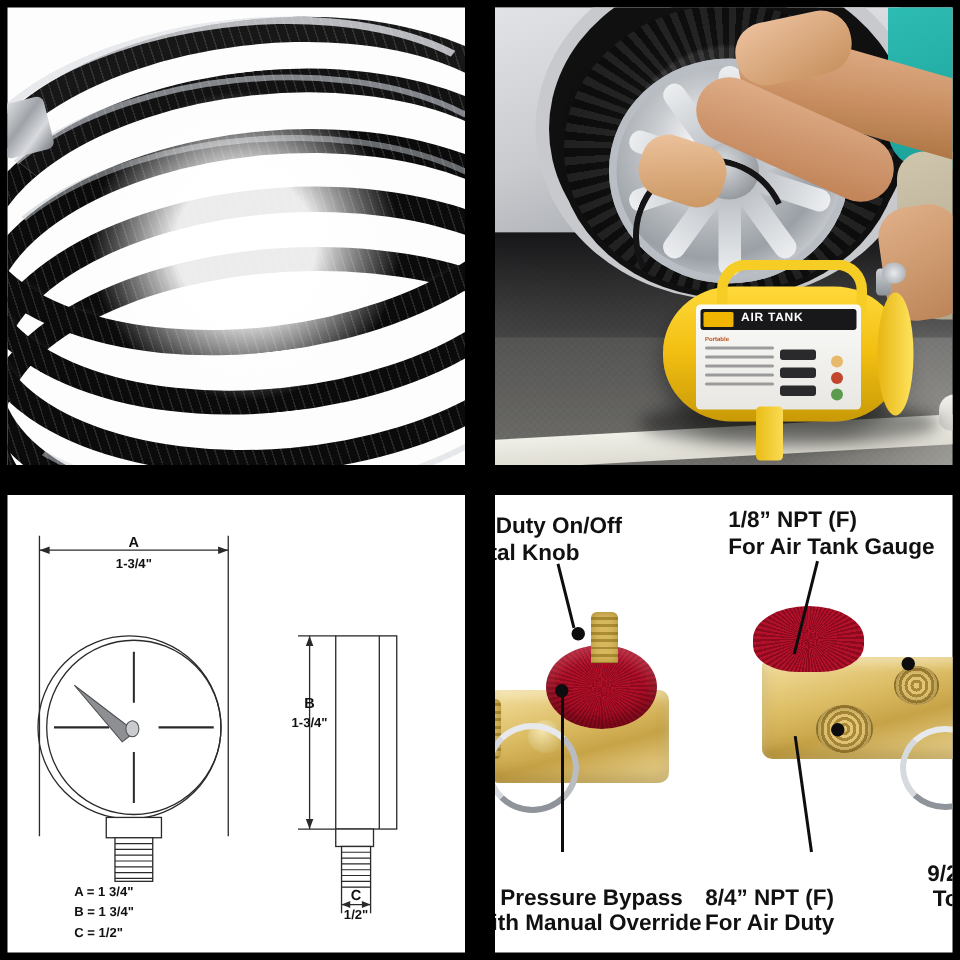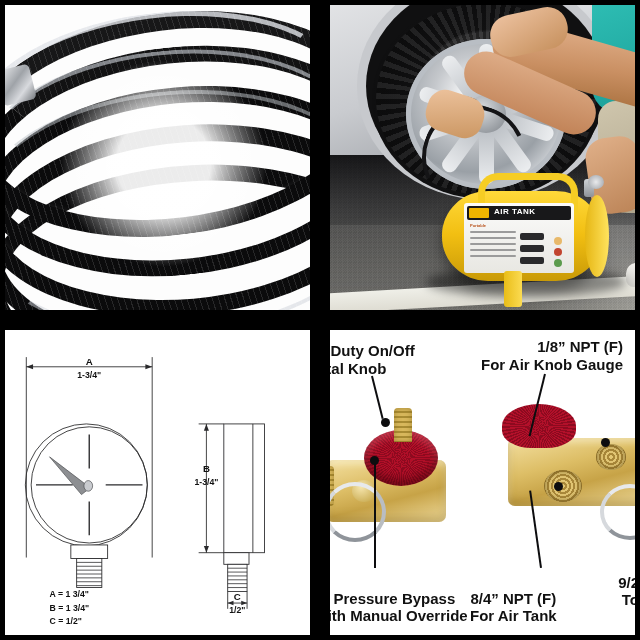--- a/index.html
+++ b/index.html
@@ -215,21 +215,21 @@
   .p-drawing svg{display:block;width:100%;height:100%;}
   .dtext{font-family:"Liberation Sans",sans-serif;font-weight:bold;fill:#111;}
 
   
   .p-callout{background:#fff;}
   .co-label{
     position:absolute;font-family:"Liberation Sans",sans-serif;font-weight:bold;
     color:#111;line-height:1.18;font-size:15px;white-space:nowrap;
   }
   .co-l1{left:-12px;top:12px;}
-  .co-l2{right:12px;top:8px;text-align:right;}
+  .co-l2{right:12px;top:8px;text-align:left;}
   .co-l3{left:-14px;bottom:10px;}
   .co-l4{left:140px;bottom:10px;text-align:center;}
   .co-l5{right:-4px;bottom:26px;text-align:right;}
   .co-line{position:absolute;background:#0d0d0f;}
   .co-dot{position:absolute;width:9px;height:9px;border-radius:50%;background:#0d0d0f;}
 
   .valveA{position:absolute;left:-18px;top:84px;width:152px;height:118px;}
   .valveB{position:absolute;left:162px;top:78px;width:170px;height:126px;}
   .brass-body{
     position:absolute;border-radius:7px;
@@ -456,31 +456,31 @@
     <div class="co-line" style="left:210px;top:160px;width:1.6px;height:78px;transform:rotate(-8deg);transform-origin:bottom;"></div>
     <div class="co-dot" style="left:224px;top:152px;"></div>
 
     <div class="co-label co-l1">
       <div>y Duty On/Off</div>
       <div>etal Knob</div>
     </div>
 
     <div class="co-label co-l2">
       <div>1/8” NPT (F)</div>
-      <div>For Air Knob Gauge</div>
+      <div>For Air Tank Gauge</div>
     </div>
 
     <div class="co-label co-l3">
       <div>ty Pressure Bypass</div>
       <div>with Manual Override</div>
     </div>
 
     <div class="co-label co-l4">
       <div>8/4” NPT (F)</div>
-      <div>For Air Tank</div>
+      <div>For Air Duty</div>
     </div>
 
     <div class="co-label co-l5">
       <div>9/2</div>
       <div>To</div>
     </div>
   </div>
 
 </div>
 

